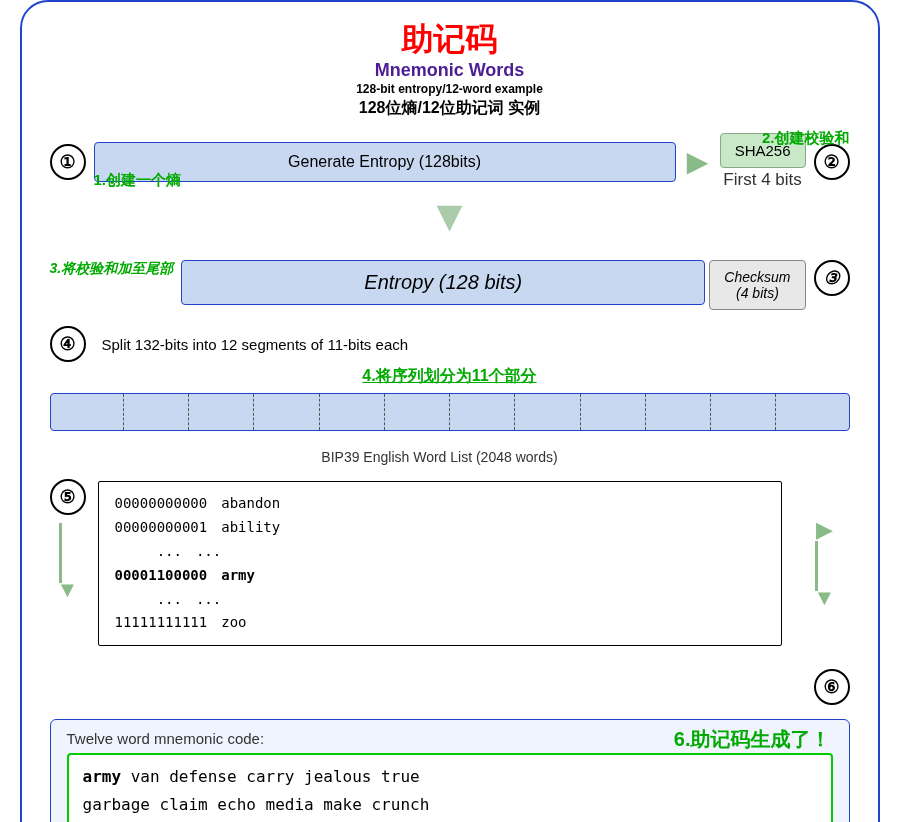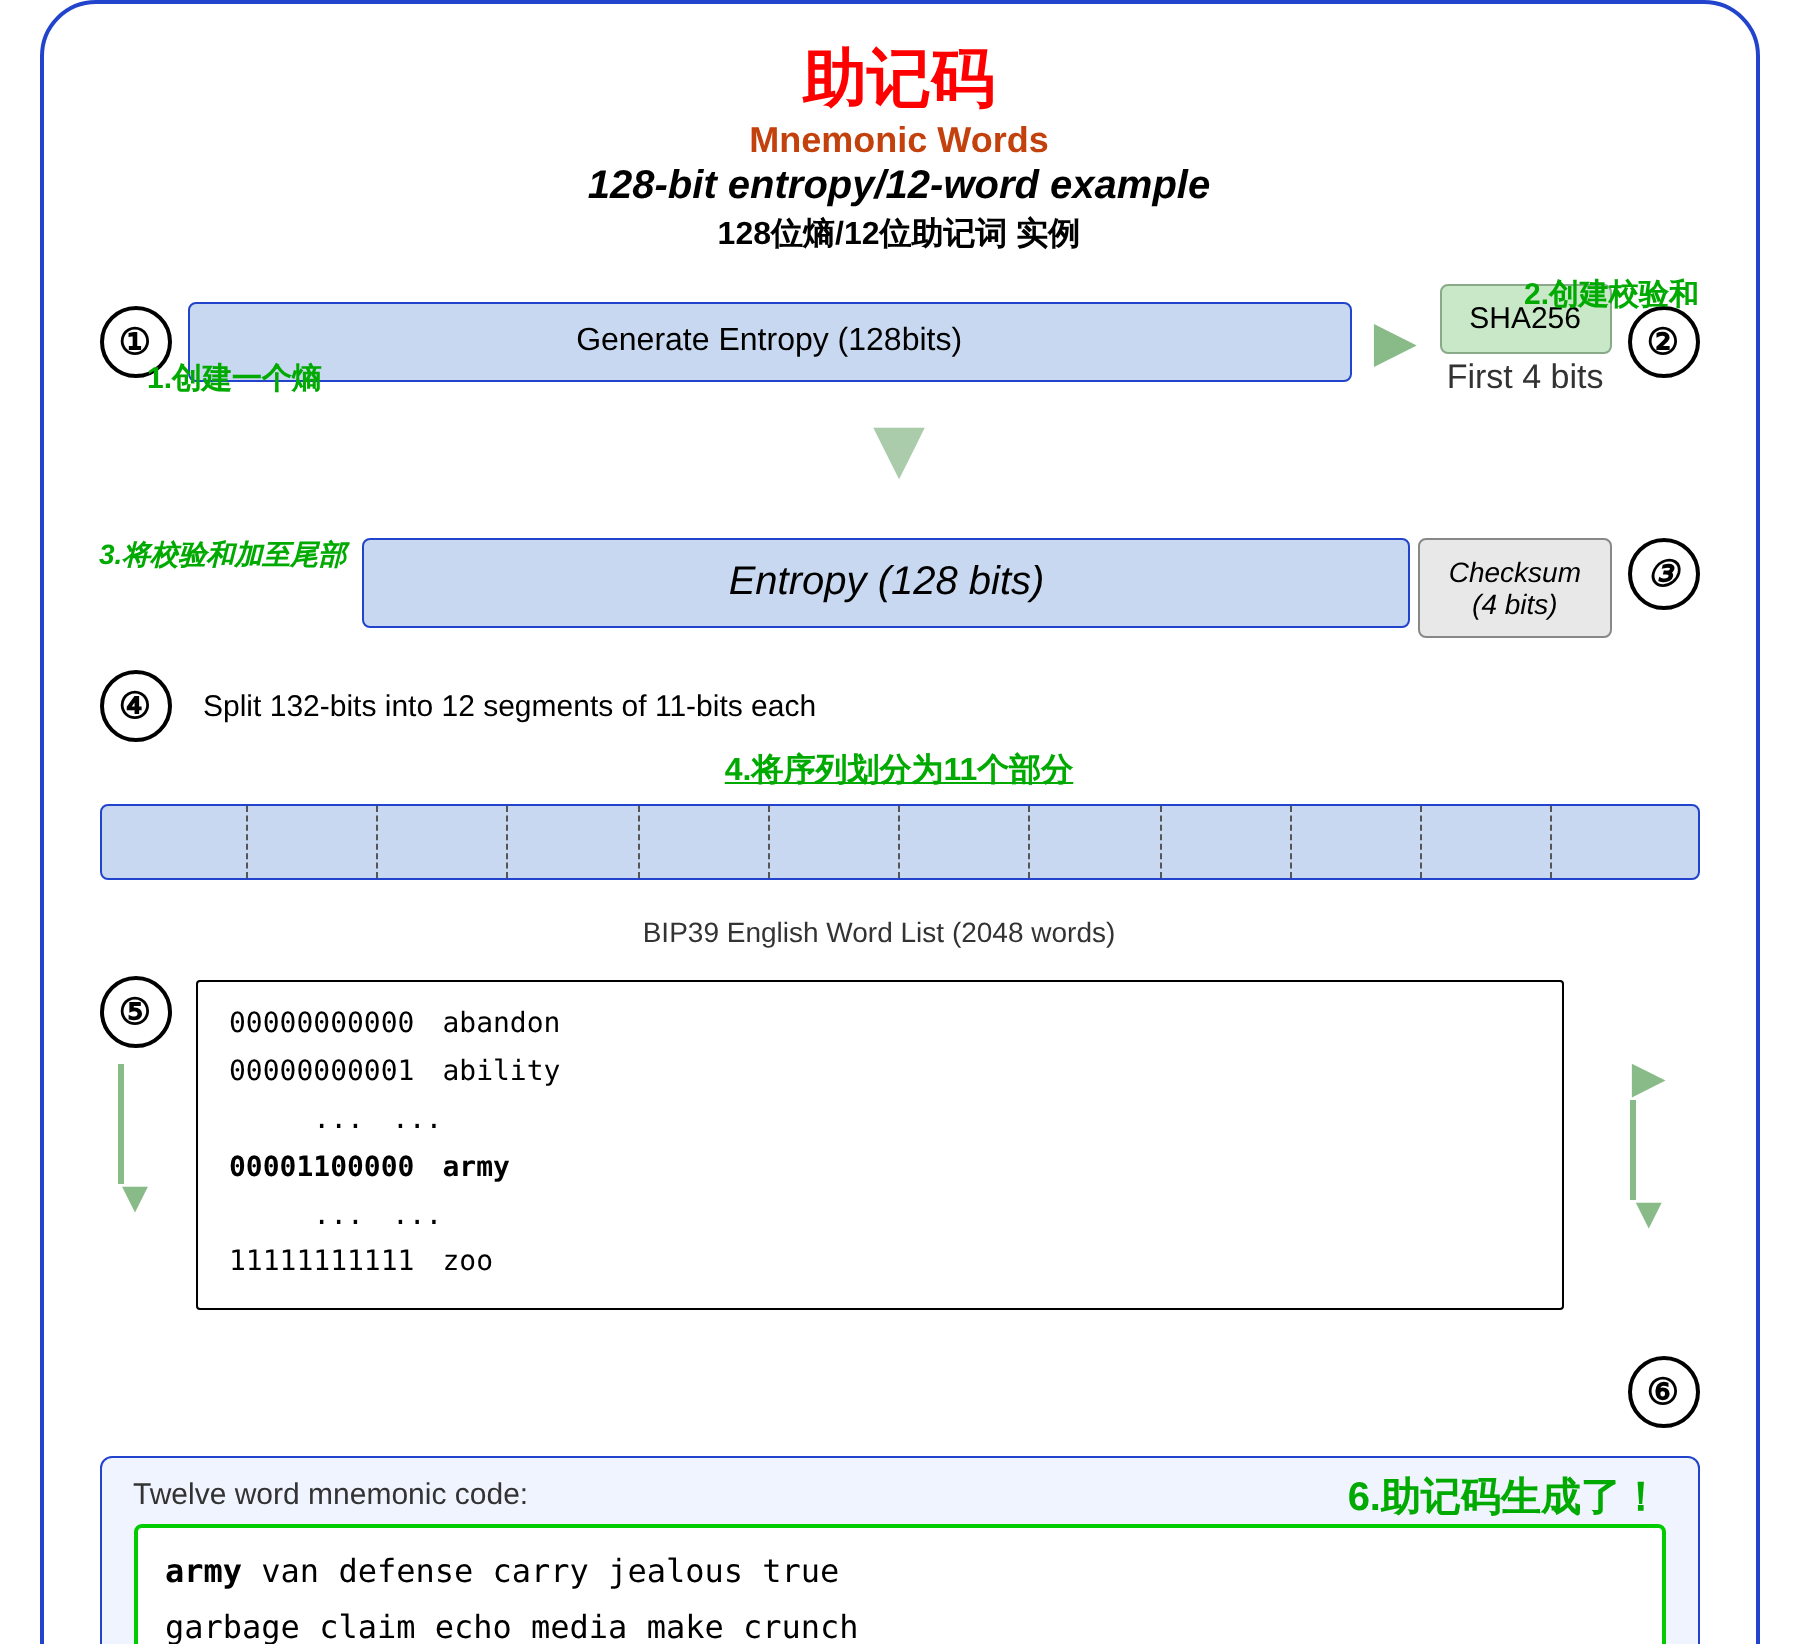--- a/index.html
+++ b/index.html
@@ -24,30 +24,29 @@
       text-align: center;
       color: #ff0000;
       font-size: 32px;
       font-weight: bold;
       line-height: 1.2;
     }
     .subtitle1 {
       text-align: center;
       font-size: 18px;
       font-weight: bold;
-      color: #c2410c;
+      color: #4c1d95;
       margin-top: 2px;
     }
     .subtitle2 {
       text-align: center;
-      font-size: 20px;
+      font-size: 12px;
       font-weight: bold;
       color: #000;
       margin-top: 1px;
-      font-style: italic;
     }
     .subtitle-cn {
       text-align: center;
       font-size: 16px;
       font-weight: bold;
       color: #000000;
       margin-top: 2px;
     }
     
     .row1 {
@@ -92,21 +91,21 @@
       font-size: 17px;
       color: #333;
       text-align: center;
       margin-top: 2px;
     }
     .label-green {
       color: #00aa00;
       font-weight: bold;
       font-size: 15px;
       position: absolute;
-      left: 24px;
+      left: 44px;
       top: 38px;
     }
     .label-green-top-right {
       color: #00aa00;
       font-weight: bold;
       font-size: 15px;
       position: absolute;
       right: 0px;
       top: -4px;
     }

